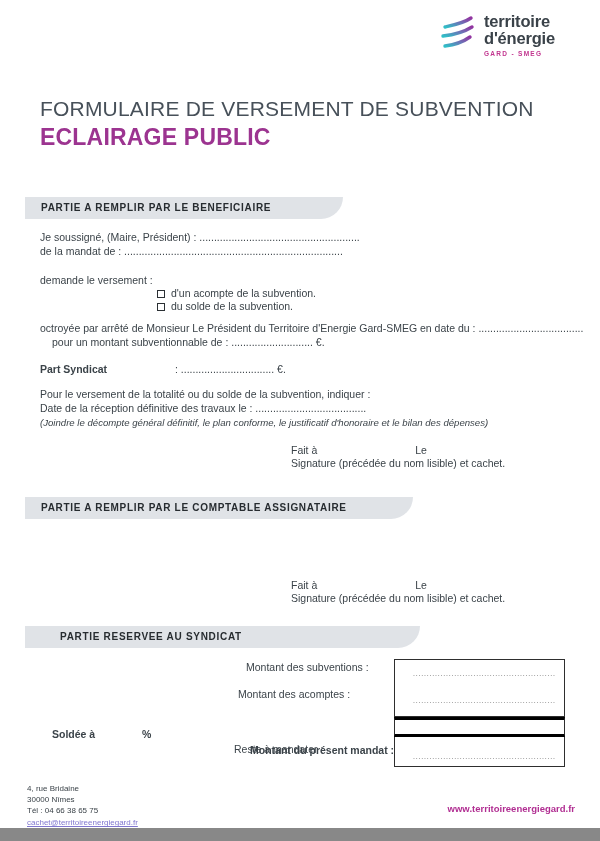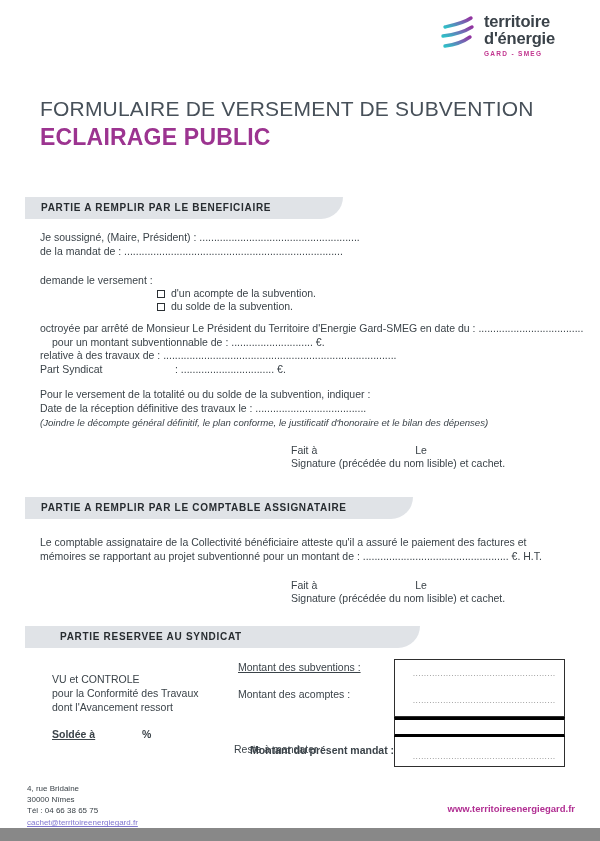--- a/index.html
+++ b/index.html
@@ -90,58 +90,51 @@
   <div class="abs txt" style="left:40px; top:274px;">demande le versement :</div>
   <div class="abs txt" style="left:157px; top:287px;">
     <span class="cb"></span><span>d'un acompte de la subvention.</span>
   </div>
   <div class="abs txt" style="left:157px; top:300px;">
     <span class="cb"></span><span>du solde de la subvention.</span>
   </div>
 
   <div class="abs txt" style="left:40px; top:322px;">octroyée par arrêté de Monsieur Le Président du Territoire d'Energie Gard-SMEG en date du : ....................................</div>
   <div class="abs txt" style="left:40px; top:336px;padding-left:12px;">pour un montant subventionnable de : ............................ €.</div>
-  <div class="abs txt" style="left:40px; top:349px;">relative à des travaux de : ................................................................................</div>
   <div class="abs txt" style="left:40px; top:363px;">
-    <span style="display:inline-block; width:135px;">Part Syndicat</span><span>: ................................ €.</span>
+    <span style="display:inline-block; width:135px;font-weight:bold;">Part Syndicat</span><span>: ................................ €.</span>
   </div>
 
   <div class="abs txt" style="left:40px; top:388px;">Pour le versement de la totalité ou du solde de la subvention, indiquer :</div>
   <div class="abs txt" style="left:40px; top:402px;">Date de la réception définitive des travaux le : ......................................</div>
   <div class="abs txt italic" style="left:40px; top:416px;">(Joindre le décompte général définitif, le plan conforme, le justificatif d'honoraire et le bilan des dépenses)</div>
 
   <div class="abs txt" style="left:291px; top:444px;">
     <span>Fait à</span>
     <span style="display:inline-block; margin-left:95px;">Le</span>
   </div>
   <div class="abs txt" style="left:291px; top:457px;">Signature (précédée du nom lisible) et cachet.</div>
 
   <div class="banner banner2">PARTIE A REMPLIR PAR LE COMPTABLE ASSIGNATAIRE</div>
 
-  <div class="abs txt" style="left:40px; top:536px; width:533px; white-space:normal;">Le comptable assignataire de la Collectivité bénéficiaire atteste qu'il a assuré le paiement des factures et mémoires se rapportant au projet subventionné pour un montant de : .................................................. €. H.T.</div>
 
   <div class="abs txt" style="left:291px; top:579px;">
     <span>Fait à</span>
     <span style="display:inline-block; margin-left:95px;">Le</span>
   </div>
   <div class="abs txt" style="left:291px; top:592px;">Signature (précédée du nom lisible) et cachet.</div>
 
   <div class="banner banner3">PARTIE RESERVEE AU SYNDICAT</div>
 
-  <div class="abs txt" style="left:52px; top:672px; line-height:14px;">
-    <div>VU et CONTROLE</div>
-    <div>pour la Conformité des Travaux</div>
-    <div>dont l'Avancement ressort</div>
-  </div>
-  <div class="abs txt bold" style="left:52px; top:728px; width:160px;text-decoration:underline;">
+  <div class="abs txt bold" style="left:52px; top:728px; width:160px;">
     <span>Soldée à</span>
     <span style="position:absolute; left:90px;">%</span>
   </div>
 
-  <div class="abs txt" style="left:238px; top:661px;text-decoration:underline;">Montant des subventions :</div>
+  <div class="abs txt" style="left:246px; top:661px;">Montant des subventions :</div>
   <div class="abs txt" style="left:238px; top:688px;">Montant des acomptes :</div>
   <div class="abs txt bold" style="left:250px; top:716px;margin-top:28px;">Montant du présent mandat :</div>
   <div class="abs txt" style="left:234px; top:743px;">Reste à mandater :</div>
 
   <div class="boxA">
     <span class="box-dots" style="top:10px;">..........................................................</span>
     <span class="box-dots" style="top:37px;">..........................................................</span>
   </div>
   <div class="boxB"></div>
   <div class="boxC">

